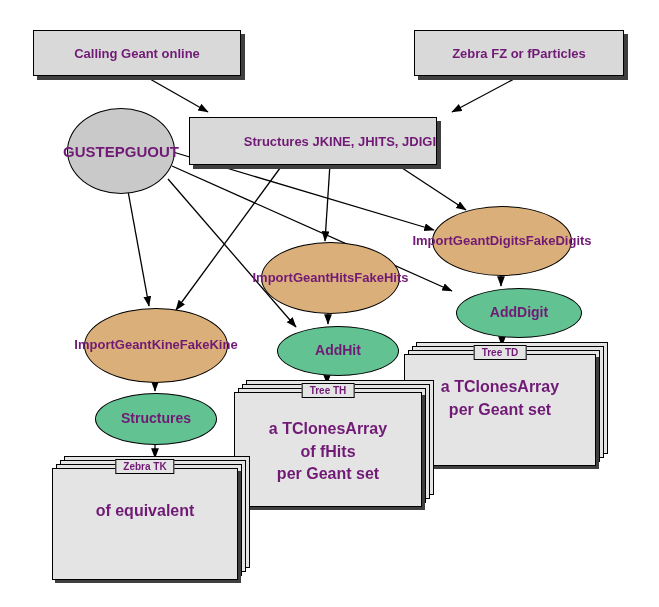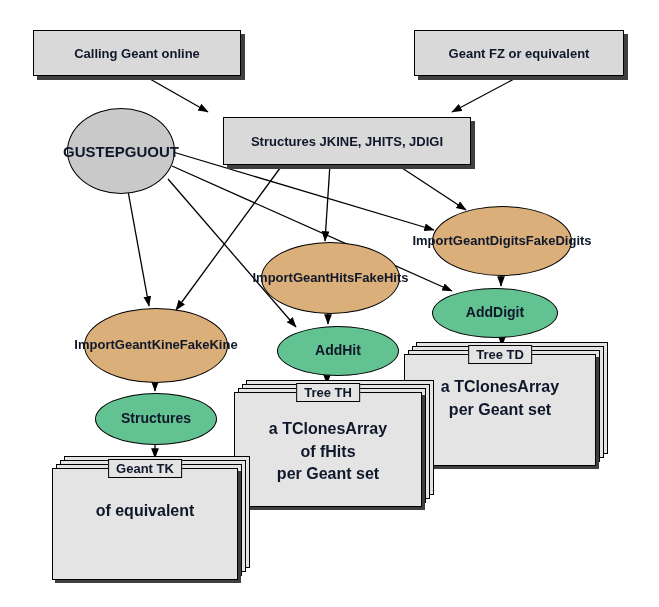--- a/index.html
+++ b/index.html
@@ -1,18 +1,18 @@
 <!DOCTYPE html>
 <html><head>
 <meta charset="utf-8">
 <style>
   html,body { margin:0; padding:0; background:#ffffff; }
   .canvas {
     position:relative; width:659px; height:607px; background:#ffffff;
-    font-family:"Liberation Sans", sans-serif; font-weight:bold; color:#0f172a;
+    font-family:"Liberation Sans", sans-serif; font-weight:bold; color:#701a75;
     overflow:hidden;
   }
   .rect {
     position:absolute; background:#d9d9d9; border:1px solid #000;
     box-shadow:4px 4px 0 #3f3f3f;
     display:flex; align-items:center; justify-content:center;
     font-size:13px; text-align:center;
   }
   .ellipse {
     position:absolute; border:1px solid #000; border-radius:50%;
@@ -26,21 +26,21 @@
   .sheet {
     position:absolute; background:#e4e4e4; border:1px solid #000;
     width:100%; height:100%; box-sizing:border-box;
   }
   .sheet.b3 { left:12px; top:-12px; }
   .sheet.b2 { left:8px;  top:-8px; }
   .sheet.b1 { left:4px;  top:-4px; }
   .sheet.front { left:0; top:0; box-shadow:3px 3px 0 #3f3f3f; }
   .tab {
     position:absolute; left:50%; top:-9px; transform:translateX(-50%);
-    background:#e4e4e4; border:1px solid #000; font-size:13px;
+    background:#e4e4e4; border:1px solid #000; font-size:10px;
     padding:1px 7px; white-space:nowrap; z-index:3;
   }
   .stack-text {
     position:absolute; left:0; width:100%; text-align:center;
     font-size:16px; line-height:1.42; z-index:2;
   }
   .stack-text div { white-space:nowrap; }
   svg.arrows {
     position:absolute; left:0; top:0; width:659px; height:607px;
     pointer-events:none; z-index:1;
@@ -72,23 +72,23 @@
     <line x1="501" y1="275" x2="501" y2="286" stroke="#000" stroke-width="1.3" marker-end="url(#arrow)"></line>
     <line x1="155" y1="444" x2="155" y2="458" stroke="#000" stroke-width="1.3" marker-end="url(#arrow)"></line>
     <line x1="327" y1="375" x2="327" y2="384" stroke="#000" stroke-width="1.3" marker-end="url(#arrow)"></line>
     <line x1="502" y1="337" x2="502" y2="346" stroke="#000" stroke-width="1.3" marker-end="url(#arrow)"></line>
   </svg>
 
   <div class="rect node" style="left:33px; top:30px; width:206px; height:44px;">
     <span>Calling Geant online</span>
   </div>
   <div class="rect node" style="left:414px; top:30px; width:208px; height:44px;">
-    <span>Geant FZ or equivalent</span>
+    <span>Zebra FZ or fParticles</span>
   </div>
-  <div class="rect node" style="left:223px; top:117px; width:246px; height:46px;">
+  <div class="rect node" style="left:189px; top:117px; width:246px; height:46px;justify-content:flex-end;">
     <span>Structures JKINE, JHITS, JDIGI</span>
   </div>
 
   <div class="ellipse gray node" style="left:67px; top:108px; width:106px; height:84px;">
     <span>GUSTEP</span>
     <span>GUOUT</span>
   </div>
 
   <div class="ellipse tan node" style="left:261px; top:242px; width:137px; height:70px;">
     <span>ImportGeantHits</span>
@@ -102,21 +102,21 @@
     <span>ImportGeantDigits</span>
     <span>FakeDigits</span>
   </div>
 
   <div class="ellipse green node" style="left:95px; top:393px; width:120px; height:50px;">
     <span>Structures</span>
   </div>
   <div class="ellipse green node" style="left:277px; top:326px; width:120px; height:48px;">
     <span>AddHit</span>
   </div>
-  <div class="ellipse green node" style="left:432px; top:288px; width:124px; height:48px;">
+  <div class="ellipse green node" style="left:456px; top:288px; width:124px; height:48px;">
     <span>AddDigit</span>
   </div>
 
   <div class="stack node" style="left:404px; top:354px; width:192px; height:112px;">
     <div class="sheet b3"></div>
     <div class="sheet b2"></div>
     <div class="sheet b1"></div>
     <div class="sheet front"></div>
     <div class="tab">Tree TD</div>
     <div class="stack-text" style="top:22px;">
@@ -136,19 +136,19 @@
       <div>of fHits</div>
       <div>per Geant set</div>
     </div>
   </div>
 
   <div class="stack node" style="left:52px; top:468px; width:186px; height:112px;">
     <div class="sheet b3"></div>
     <div class="sheet b2"></div>
     <div class="sheet b1"></div>
     <div class="sheet front"></div>
-    <div class="tab">Geant TK</div>
+    <div class="tab">Zebra TK</div>
     <div class="stack-text" style="top:32px;">
       <div>of equivalent</div>
     </div>
   </div>
 
 </div>
 
 </body></html>

